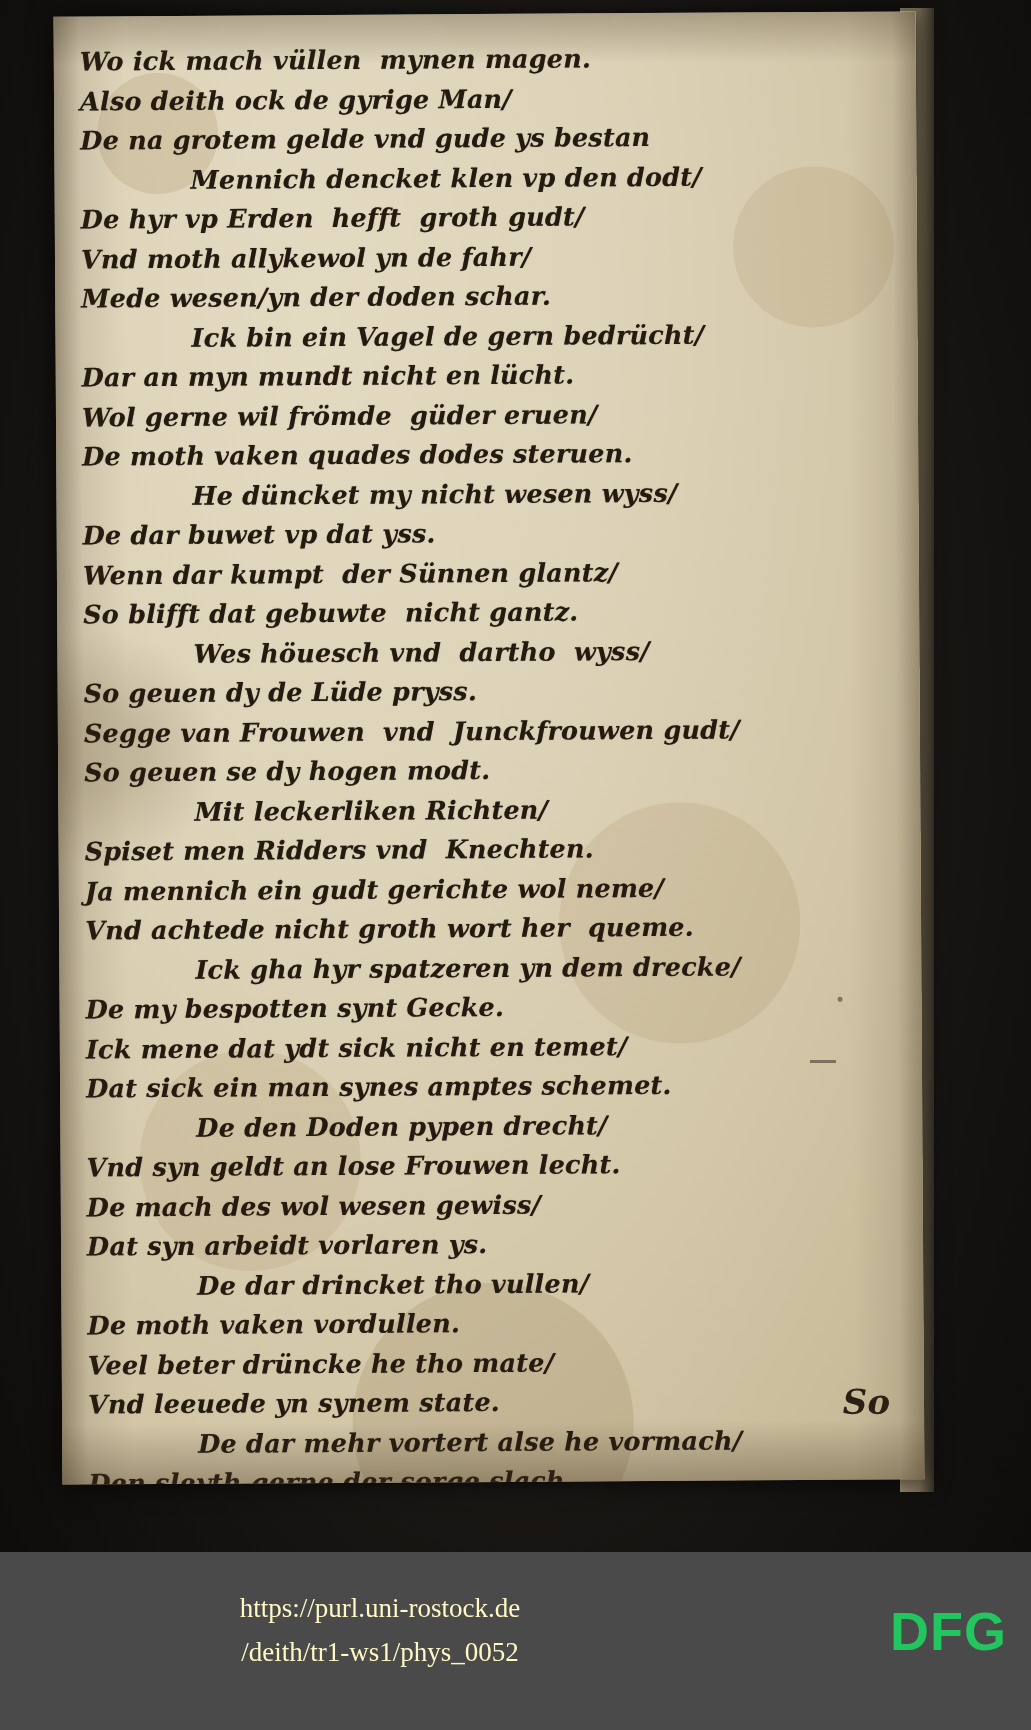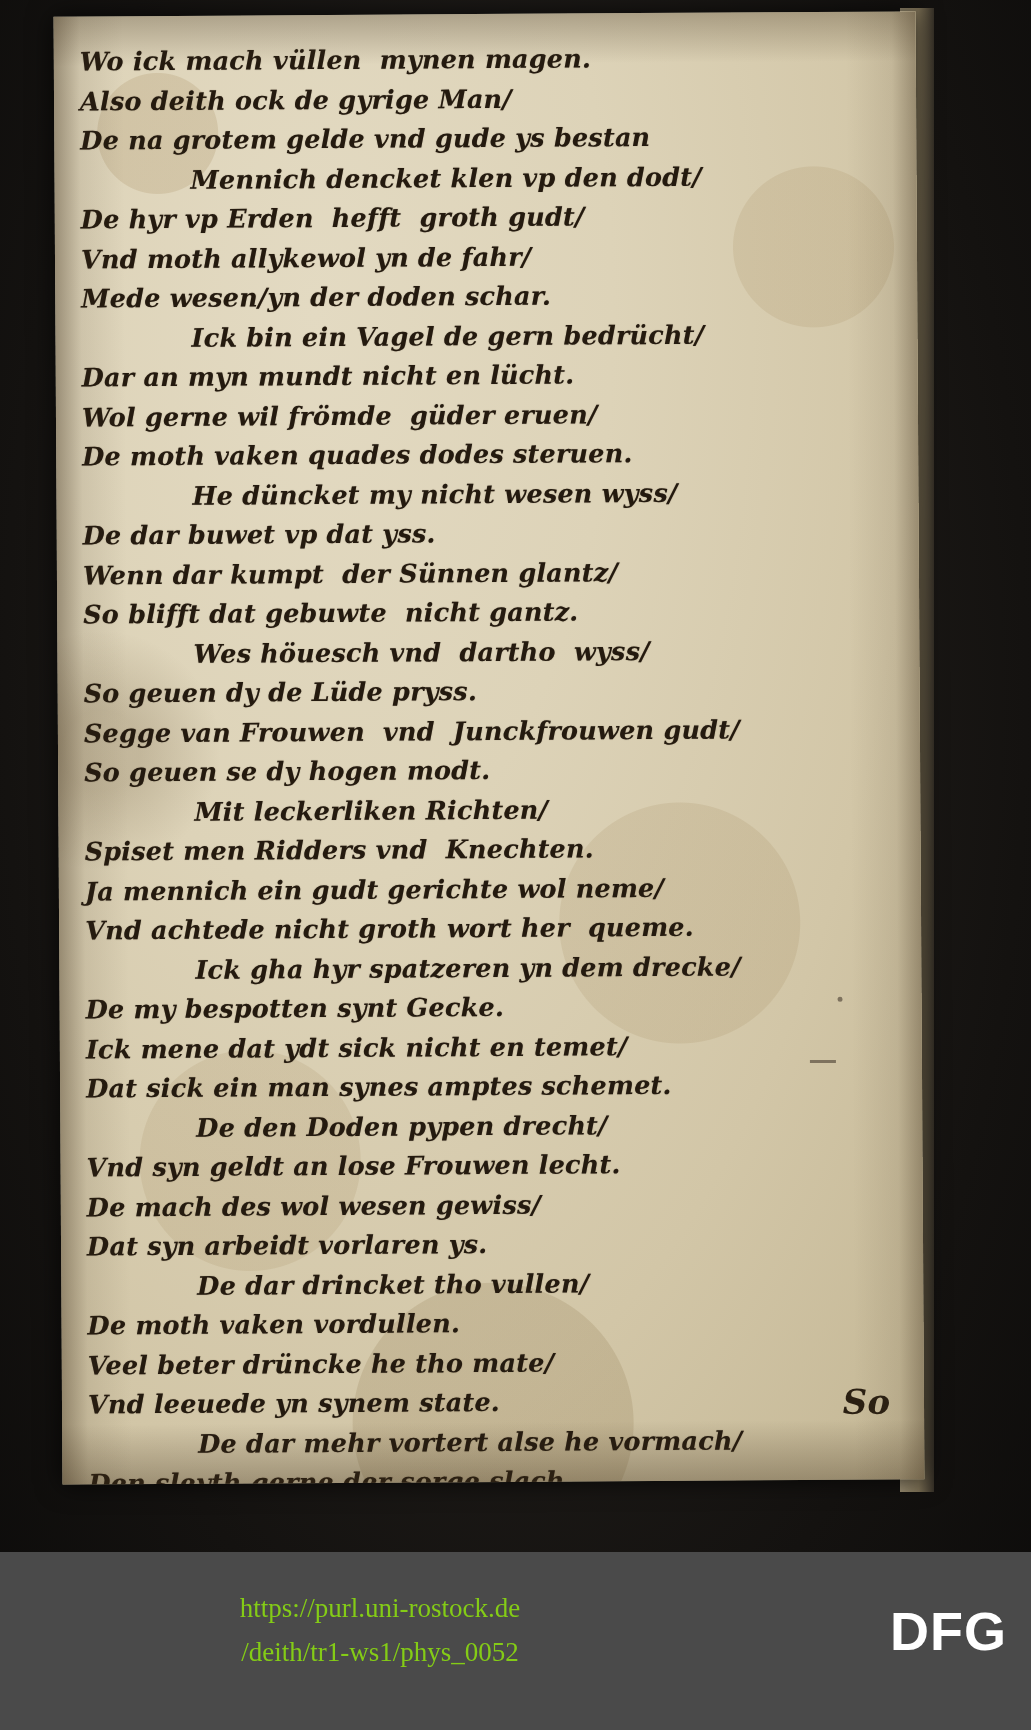--- a/index.html
+++ b/index.html
@@ -133,32 +133,32 @@
   }
   #purl {
     position: absolute;
     left: 0;
     top: 34px;
     width: 760px;
     text-align: center;
     font-family: "Liberation Serif", serif;
     font-size: 27px;
     line-height: 44px;
-    color: #84cc16;
+    color: #fef9c3;
   }
   #purl span { display: block; }
   #dfg-logo {
     position: absolute;
     right: 24px;
     top: 48px;
     font-family: "Liberation Sans", sans-serif;
     font-weight: bold;
     font-size: 54px;
     letter-spacing: 1px;
-    color: #ffffff;
+    color: #22c55e;
   }
 </style>
 </head>
 <body>
 
 <div id="page">
   <div id="scan-bg"></div>
 
   <div id="facing-edge"></div>
 

